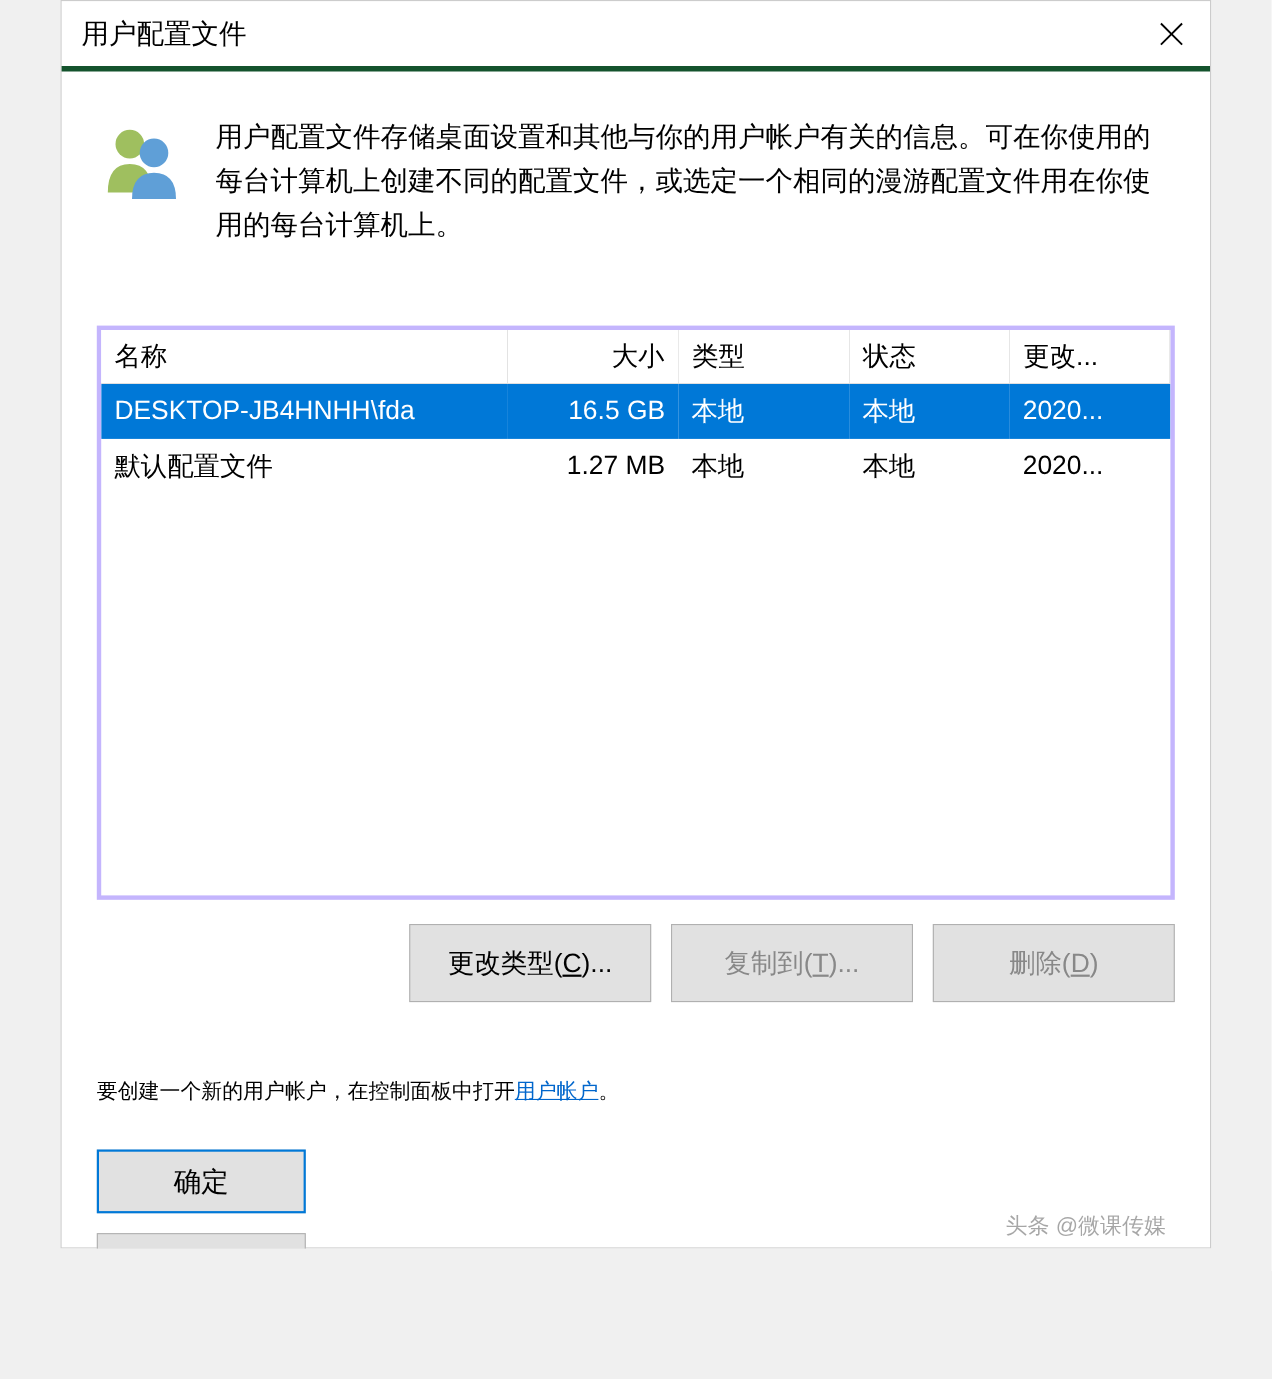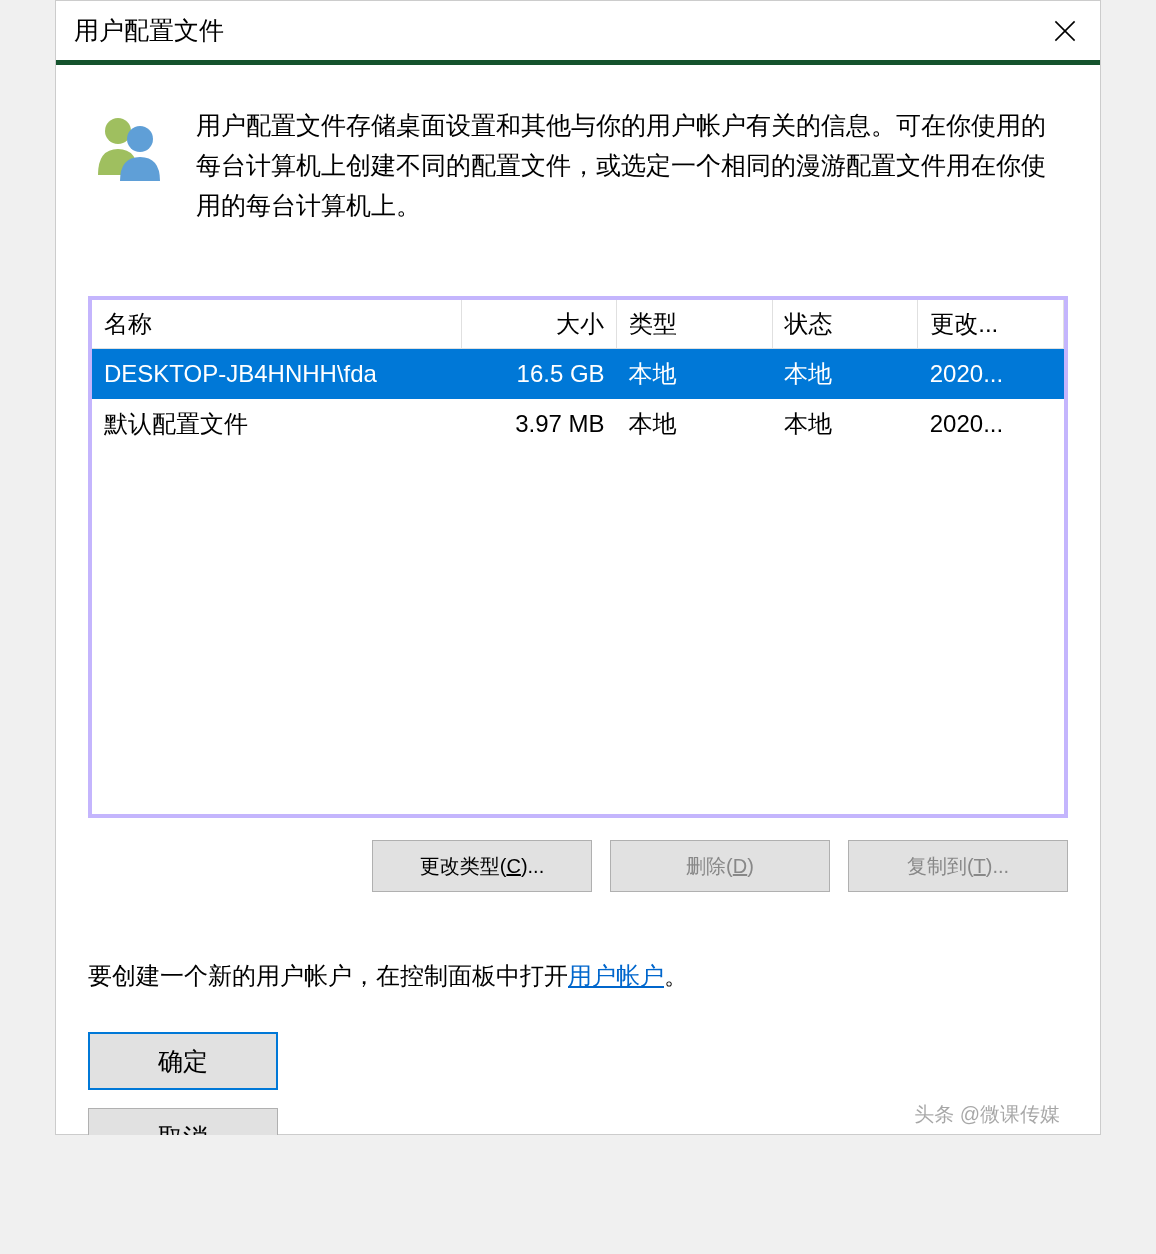--- a/index.html
+++ b/index.html
@@ -111,37 +111,37 @@
       padding-left: 44px;
     }
     .action-buttons {
       display: flex;
       justify-content: flex-end;
       gap: 18px;
       margin-top: 22px;
     }
     .btn {
       min-width: 220px;
-      height: 52px;
+      height: 71px;
       border: 1px solid #b0b0b0;
       background: #e1e1e1;
-      font-size: 20px;
+      font-size: 24px;
       font-family: inherit;
       cursor: pointer;
       padding: 0 20px;
     }
     .btn:disabled {
       color: #888888;
       cursor: default;
     }
     .btn .underline {
       text-decoration: underline;
     }
     .create-note {
-      font-size: 24px;
+      font-size: 19px;
       color: #000;
       margin-top: 68px;
     }
     .create-note a {
       color: #0066cc;
       text-decoration: underline;
       cursor: pointer;
     }
     .dialog-buttons {
       display: flex;
@@ -218,38 +218,38 @@
         <tbody>
           <tr class="selected">
             <td>DESKTOP-JB4HNHH\fda</td>
             <td class="size-col">16.5 GB</td>
             <td>本地</td>
             <td>本地</td>
             <td>2020...</td>
           </tr>
           <tr>
             <td>默认配置文件</td>
-            <td class="size-col">3.97 MB</td>
+            <td class="size-col">1.27 MB</td>
             <td>本地</td>
             <td>本地</td>
             <td>2020...</td>
           </tr>
         </tbody>
       </table>
     </div>
 
     <div class="action-buttons">
       <button class="btn">
         <span>更改类型(</span><span class="underline">C</span><span>)...</span>
       </button>
       <button class="btn" disabled="">
-        <span>删除(</span><span class="underline">D</span><span>)</span>
+        <span>复制到(</span><span class="underline">T</span><span>)...</span>
       </button>
       <button class="btn" disabled="">
-        <span>复制到(</span><span class="underline">T</span><span>)...</span>
+        <span>删除(</span><span class="underline">D</span><span>)</span>
       </button>
     </div>
 
     <div class="create-note">
       <span>要创建一个新的用户帐户，在控制面板中打开</span><a>用户帐户</a><span>。</span>
     </div>
   </div>
 
   <div class="dialog-buttons">
     <button class="dialog-btn primary">确定</button>

